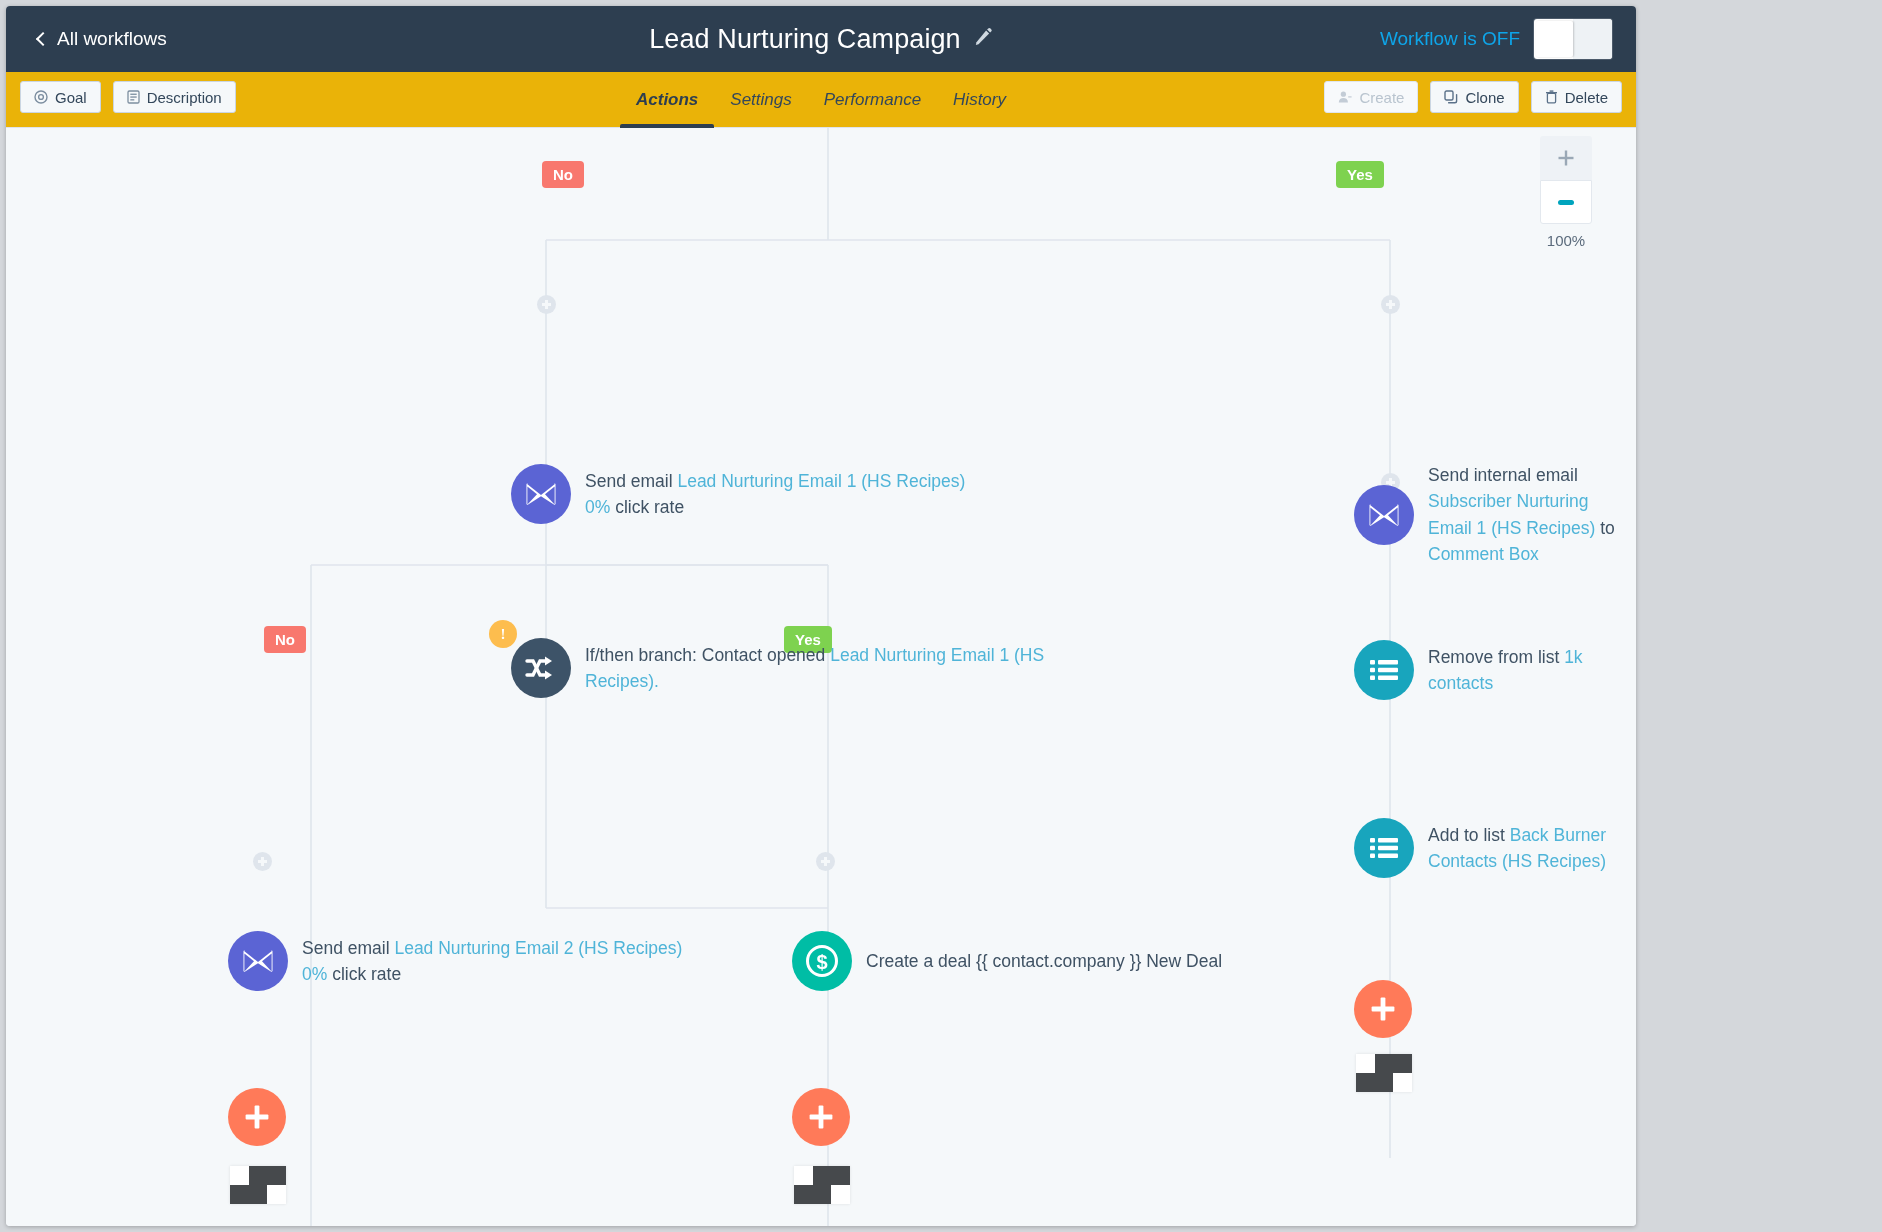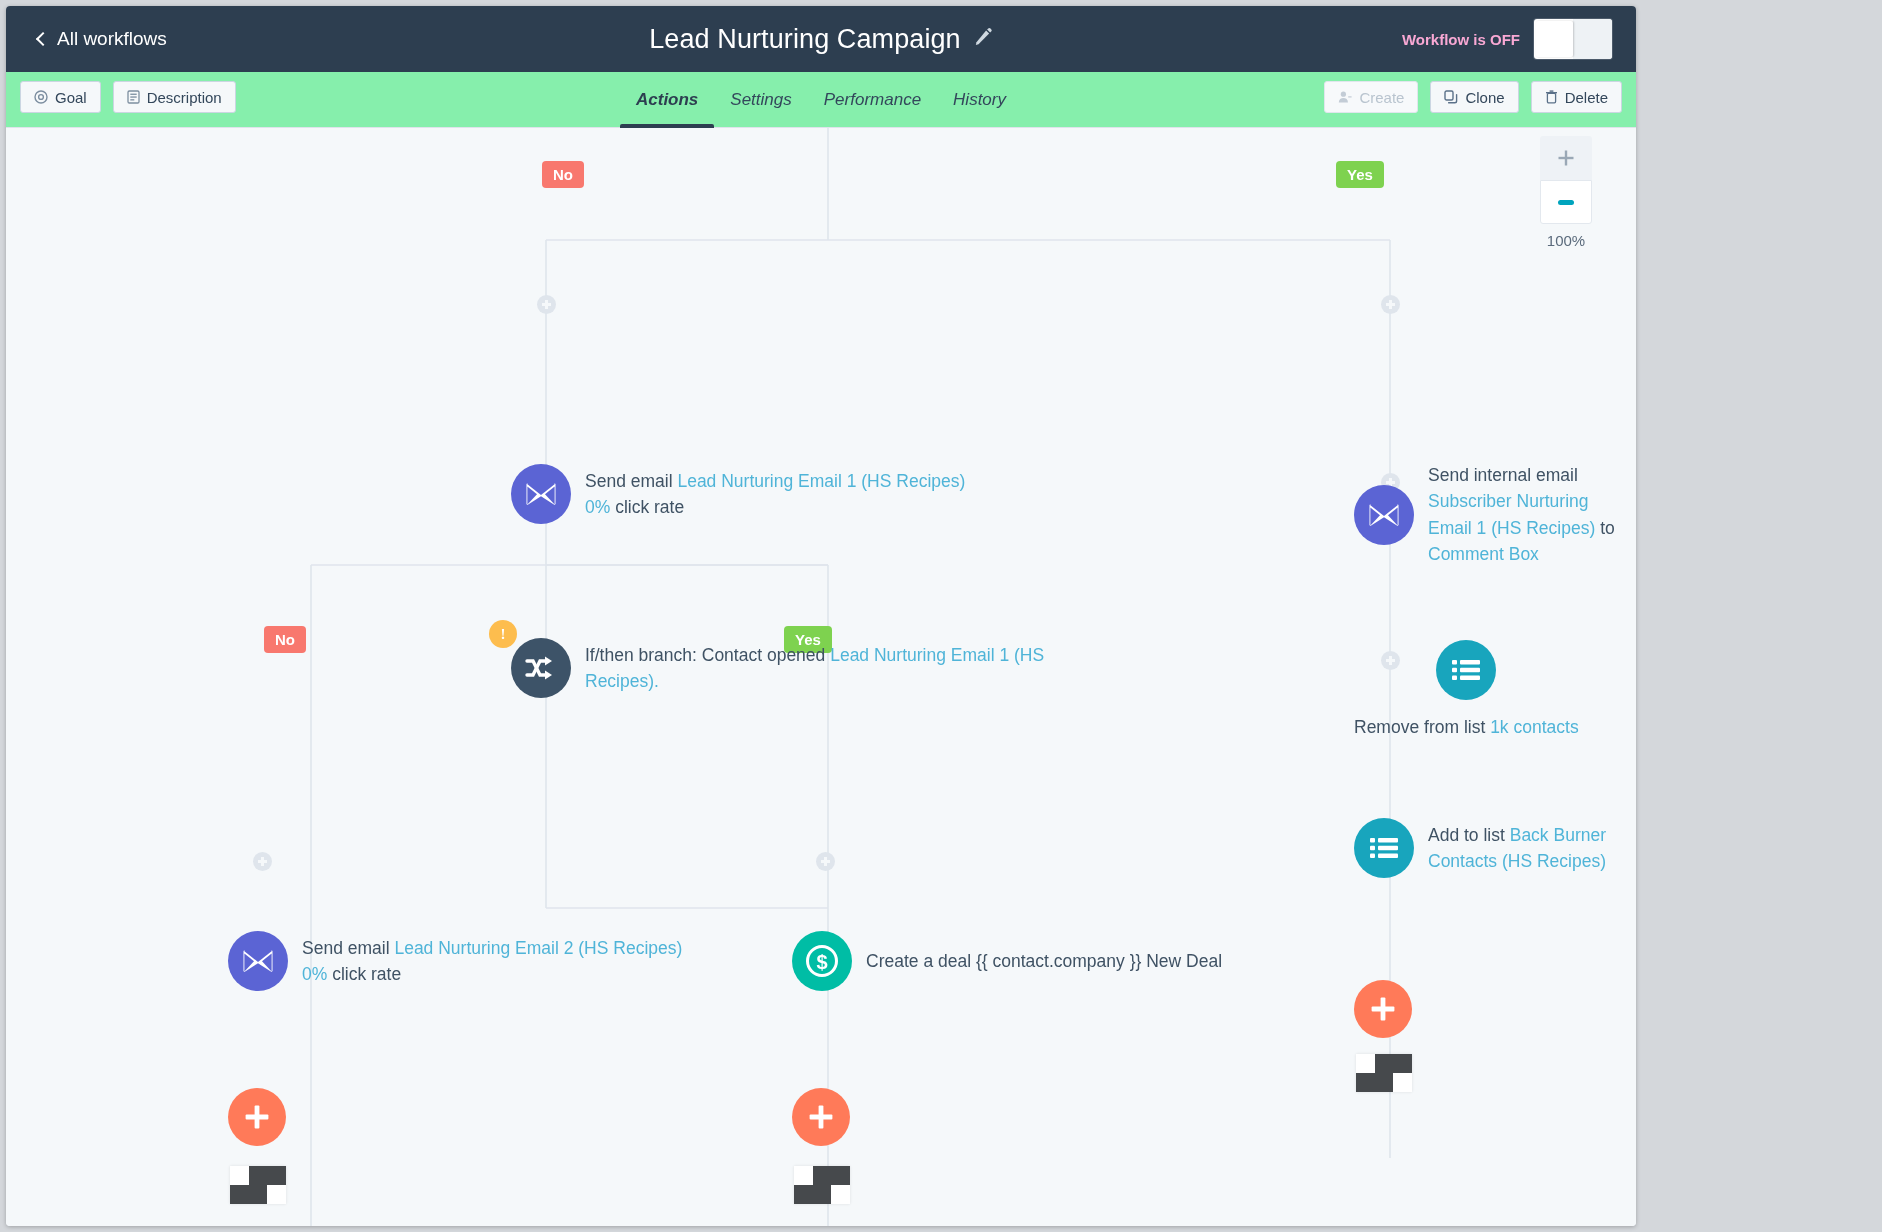--- a/index.html
+++ b/index.html
@@ -46,42 +46,42 @@
     pointer-events: none;
   }
   .wf-title .t {
     font-size: 27px; font-weight: 400; letter-spacing: .1px; color: #fff;
   }
   .pencil { display:block; }
   .wf-state {
     position: absolute; right: 24px; top: 0; height: 66px;
     display: flex; align-items: center; gap: 14px;
   }
-  .wf-state .lbl { font-size: 15px; font-weight: bold; color: #f9a8d4; }
+  .wf-state .lbl { font-size: 19px; font-weight: normal; color: #0ea5e9; }
   .toggle {
     width: 78px; height: 40px; background: #fff;
     border-radius: 3px; position: relative;
     box-shadow: 0 0 0 1px rgba(255,255,255,.15);
     cursor: pointer;
   }
   .toggle .knob {
     position: absolute; left: 2px; top: 2px;
     width: 37px; height: 36px; background: #ffffff;
     border-radius: 2px; box-shadow: 1px 0 2px rgba(0,0,0,.18);
   }
   .toggle .track-r {
     position:absolute; right:0; top:0; width:39px; height:100%;
     background:#eef2f5; border-radius:0 3px 3px 0;
   }
 
   
   .tabbar {
     position: absolute; left: 0; top: 66px;
     width: 100%; height: 56px;
-    background: #86efac;
+    background: #eab308;
     border-bottom: 1px solid #dfe3eb;
   }
   .leftbtns { position: absolute; left: 14px; top: 9px; display: flex; gap: 12px; }
   .pill {
     height: 32px; padding: 0 13px;
     display: flex; align-items: center; gap: 7px;
     background: #f5f8fa; border: 1px solid #cbd6e2;
     border-radius: 3px; color: #33475b; font-size: 15px;
     cursor: pointer; white-space: nowrap;
   }
@@ -373,21 +373,21 @@
           <path d="M1.4 22.6 L11 12.2 L1.4 4.6 Z" fill="#5b64d4"></path>
           <path d="M28.6 22.6 L19 12.2 L28.6 4.6 Z" fill="#5b64d4"></path>
           <path d="M1.4 23 L15 14.2 L28.6 23 Z" fill="#5b64d4"></path>
         </svg>
       </div>
       <div class="ntext wide">
         <div><span>Send internal email </span><span class="lnk">Subscriber Nurturing Email 1 (HS Recipes)</span><span> to </span><span class="lnk">Comment Box</span></div>
       </div>
     </div>
 
-    <div class="node" style="left:1348px; top:512px;flex-direction:column;">
+    <div class="node" style="left:1348px; top:512px;">
       <div class="circ list">
         <svg width="30" height="24" viewBox="0 0 30 24">
           <rect x="1" y="2" width="5" height="4.6" rx="1" fill="#ffffff"></rect>
           <rect x="1" y="9.7" width="5" height="4.6" rx="1" fill="#ffffff"></rect>
           <rect x="1" y="17.4" width="5" height="4.6" rx="1" fill="#ffffff"></rect>
           <rect x="9" y="2" width="20" height="4.6" rx="1" fill="#ffffff"></rect>
           <rect x="9" y="9.7" width="20" height="4.6" rx="1" fill="#ffffff"></rect>
           <rect x="9" y="17.4" width="20" height="4.6" rx="1" fill="#ffffff"></rect>
         </svg>
       </div>

